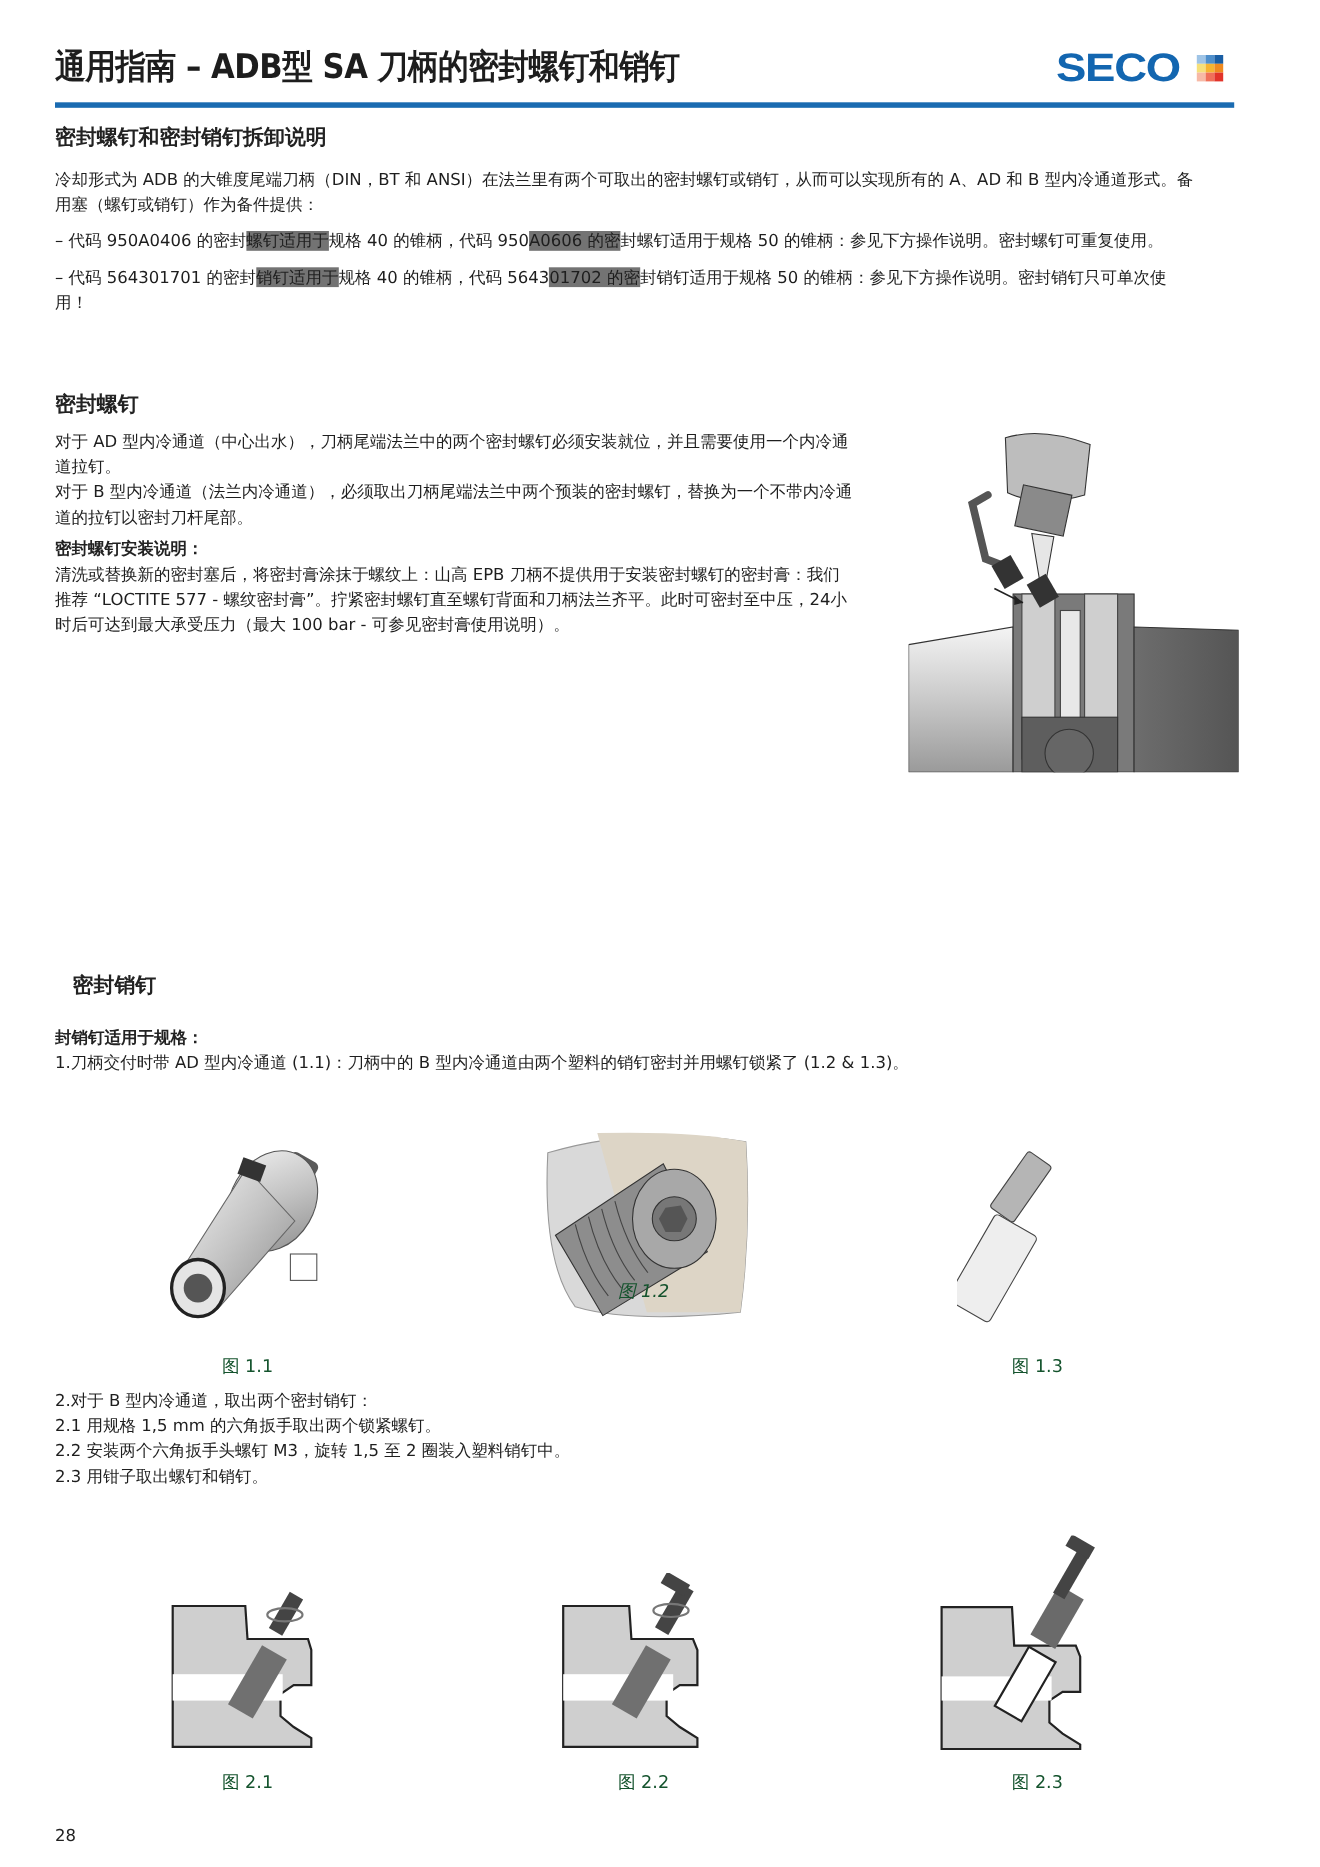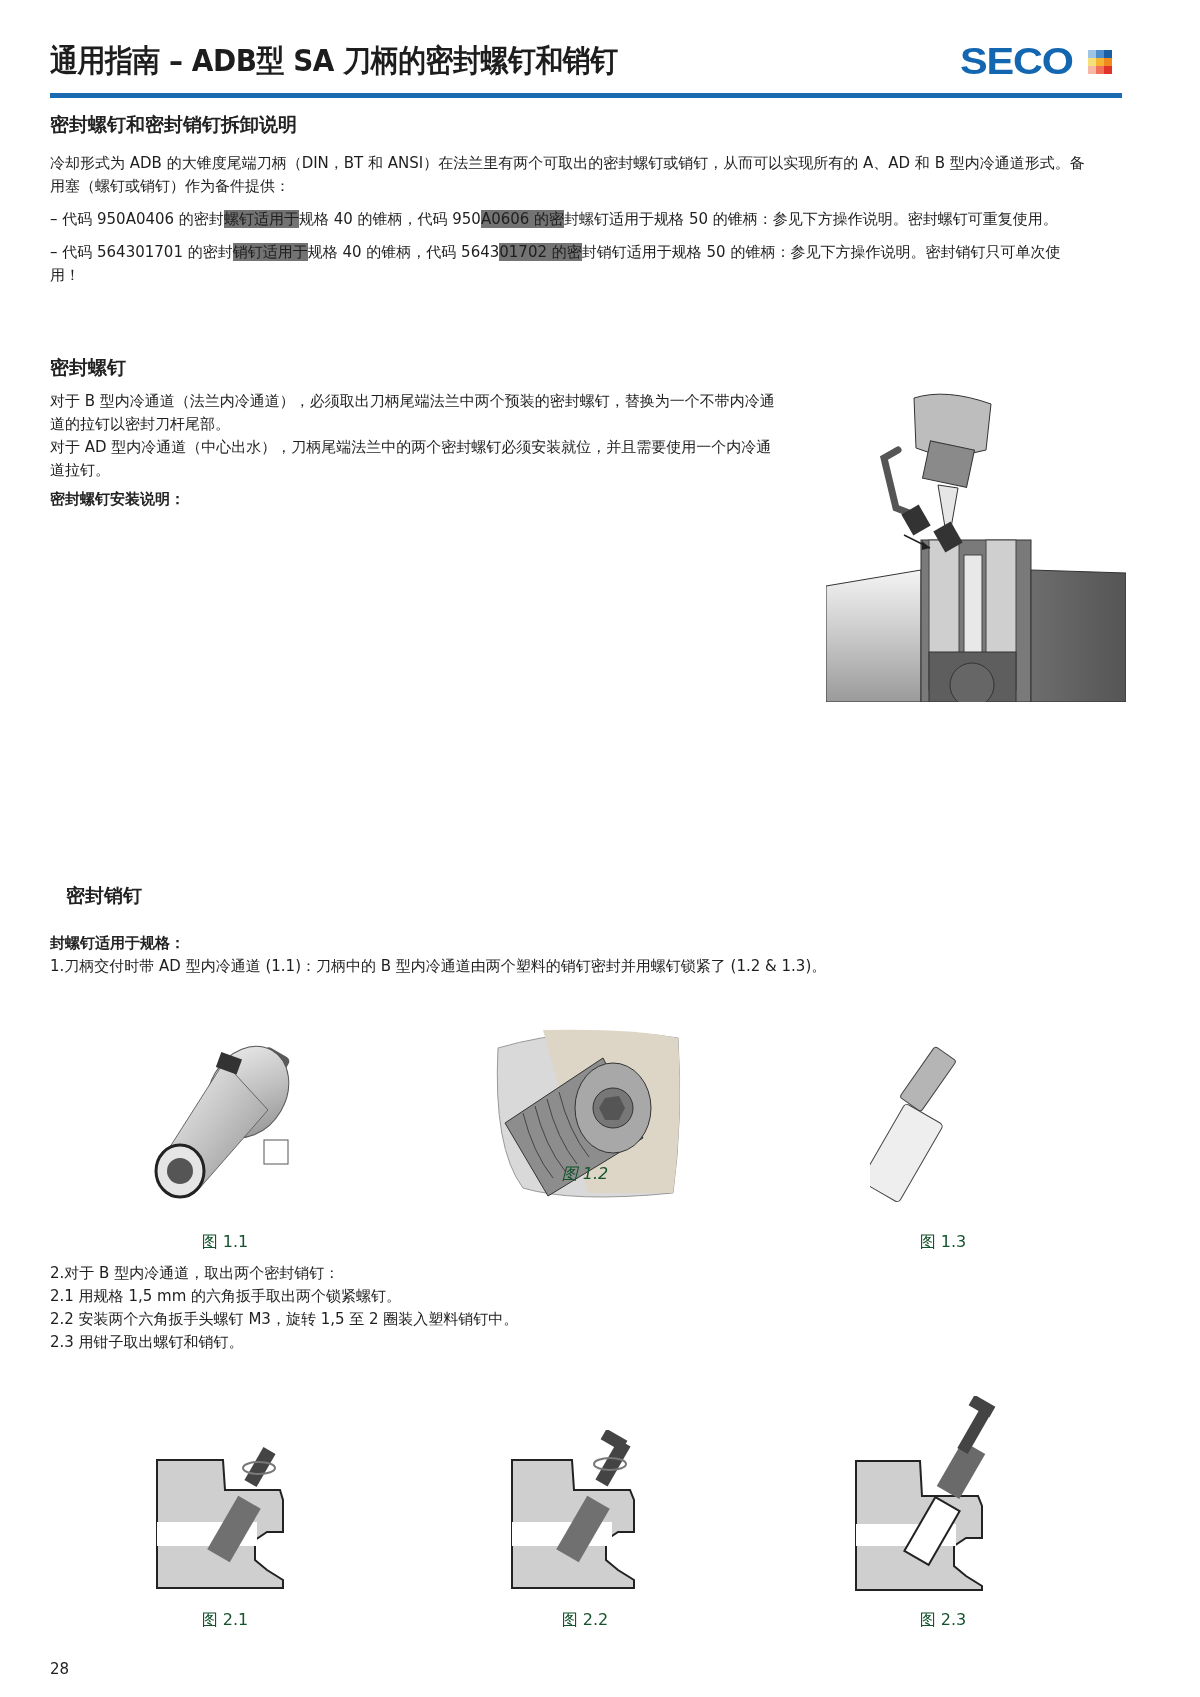--- a/index.html
+++ b/index.html
@@ -44,23 +44,24 @@
 <div class="abs h2" style="left:50px; top:112px;">密封螺钉和密封销钉拆卸说明</div>
 
 <div class="abs body-text" style="left:50px; top:152px; width:1040px;">
   <p class="p">冷却形式为 ADB 的大锥度尾端刀柄（DIN，BT 和 ANSI）在法兰里有两个可取出的密封螺钉或销钉，从而可以实现所有的 A、AD 和 B 型内冷通道形式。备用塞（螺钉或销钉）作为备件提供：</p>
   <p class="p" style="margin-top:10px;"><span>– 代码 950A0406 的密封</span><span class="hl">螺钉适用于</span><span>规格 40 的锥柄，代码 950</span><span class="hl">A0606 的密</span><span>封螺钉适用于规格 50 的锥柄：参见下方操作说明。密封螺钉可重复使用。</span></p>
   <p class="p" style="margin-top:10px;"><span>– 代码 564301701 的密封</span><span class="hl">销钉适用于</span><span>规格 40 的锥柄，代码 5643</span><span class="hl">01702 的密</span><span>封销钉适用于规格 50 的锥柄：参见下方操作说明。密封销钉只可单次使用！</span></p>
 </div>
 
 <div class="abs h2" style="left:50px; top:355px;">密封螺钉</div>
 <div class="abs body-text" style="left:50px; top:390px; width:725px;">
+  <p class="p">对于 AD 型内冷通道（中心出水），刀柄尾端法兰中的两个密封螺钉必须安装就位，并且需要使用一个内冷通道拉钉。</p>
   <p class="p">对于 B 型内冷通道（法兰内冷通道），必须取出刀柄尾端法兰中两个预装的密封螺钉，替换为一个不带内冷通道的拉钉以密封刀杆尾部。</p>
-  <p class="p">对于 AD 型内冷通道（中心出水），刀柄尾端法兰中的两个密封螺钉必须安装就位，并且需要使用一个内冷通道拉钉。</p>
   <div class="h3" style="margin-top:6px;">密封螺钉安装说明：</div>
+  <p class="p">清洗或替换新的密封塞后，将密封膏涂抹于螺纹上：山高 EPB 刀柄不提供用于安装密封螺钉的密封膏：我们推荐 “LOCTITE 577 - 螺纹密封膏”。拧紧密封螺钉直至螺钉背面和刀柄法兰齐平。此时可密封至中压，24小时后可达到最大承受压力（最大 100 bar - 可参见密封膏使用说明）。</p>
 </div>
 
 <div class="abs" style="left:826px; top:390px; width:300px; height:312px;">
   <svg width="300" height="312" viewBox="0 0 300 312">
     <defs>
       <linearGradient id="cone" x1="0" y1="0" x2="0" y2="1">
         <stop offset="0" stop-color="#f4f4f4"></stop>
           <stop offset="0.5" stop-color="#c9c9c9"></stop>
           <stop offset="1" stop-color="#9a9a9a"></stop>
       </linearGradient>
@@ -88,21 +89,21 @@
     <path d="M72,60 L58,68 L70,118 L96,128" fill="none" stroke="#555" stroke-width="7" stroke-linecap="round"></path>
 
     <rect x="80" y="118" width="20" height="24" fill="#333" transform="rotate(-30 90 130)"></rect>
     <rect x="112" y="135" width="20" height="24" fill="#333" transform="rotate(-30 122 147)"></rect>
     <path d="M78,145 L104,158" stroke="#222" stroke-width="1.5" fill="none"></path>
     <polygon points="104,158 96,151 96,160" fill="#222"></polygon>
   </svg>
 </div>
 
 <div class="abs h2" style="left:50px; top:883px;margin-left:16px;">密封销钉</div>
-<div class="abs h3" style="left:50px; top:932px;">封螺钉适用于规格：</div>
+<div class="abs h3" style="left:50px; top:932px;">封销钉适用于规格：</div>
 <div class="abs body-text" style="left:50px; top:955px; width:1060px;">1.刀柄交付时带 AD 型内冷通道 (1.1)：刀柄中的 B 型内冷通道由两个塑料的销钉密封并用螺钉锁紧了 (1.2 &amp; 1.3)。</div>
 
 <div class="abs" style="left:138px; top:1040px; width:175px; height:165px;">
   <svg width="175" height="165" viewBox="0 0 175 165">
     <defs>
       <linearGradient id="steel" x1="0" y1="0" x2="1" y2="1">
         <stop offset="0" stop-color="#f2f2f2"></stop>
           <stop offset="0.5" stop-color="#c2c2c2"></stop>
           <stop offset="1" stop-color="#8c8c8c"></stop>
       </linearGradient>

